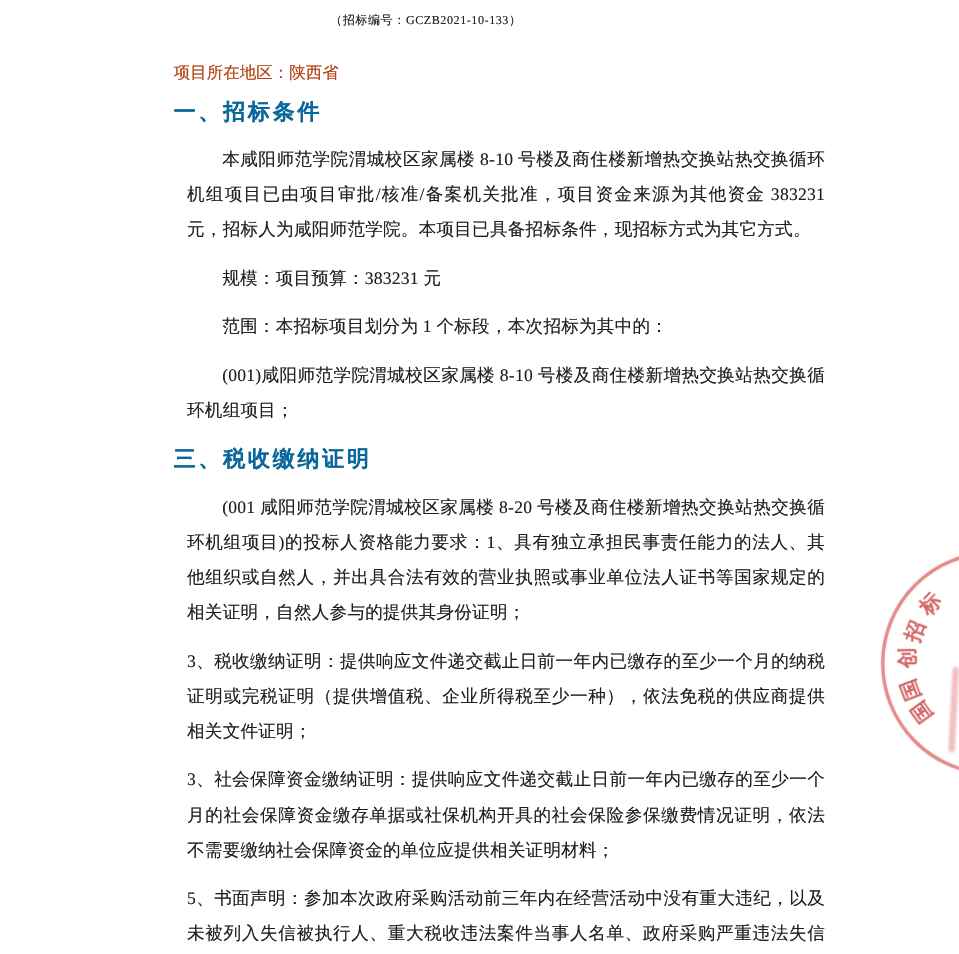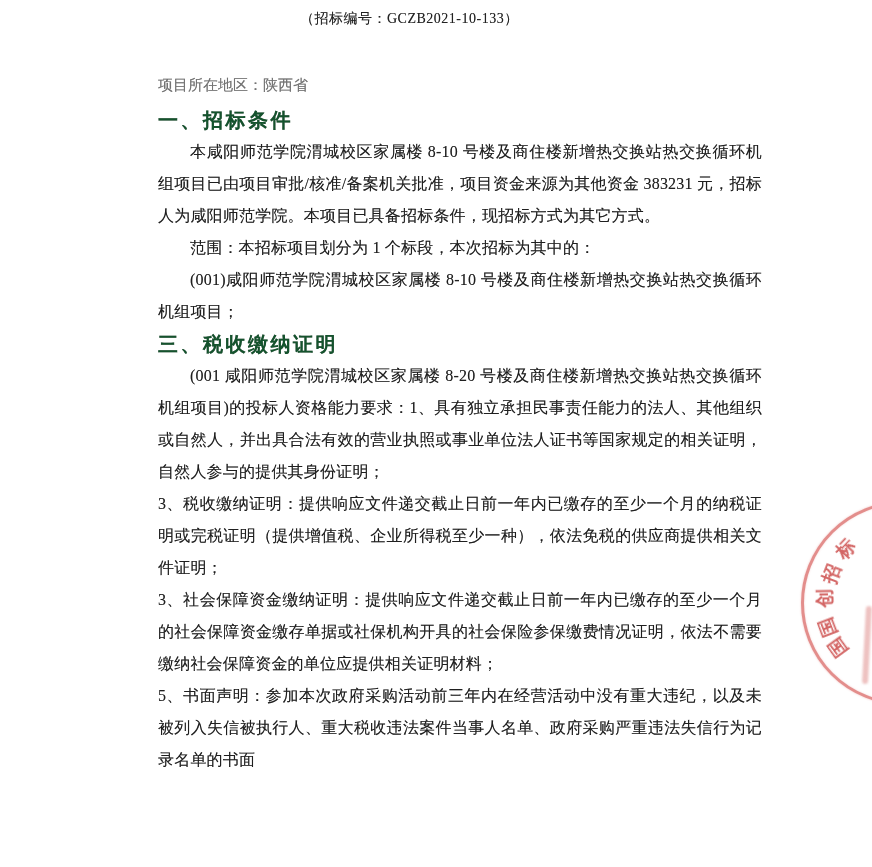--- a/index.html
+++ b/index.html
@@ -13,46 +13,46 @@
     color: #1e1e1e;
   }
   .content {
     position: absolute;
     left: 158px;
     top: 0;
     width: 604px;
   }
   .bid-line {
     margin: 8px 0 0 142px;
-    font-size: 14px;
+    font-size: 11px;
     line-height: 22px;
     letter-spacing: 0.5px;
     color: #222;
     text-shadow: 0 0 0.5px rgba(30,30,30,0.45);
   }
   .location {
-    margin-top: 44px;
+    margin-top: 26px;
     font-size: 15px;
     line-height: 22px;
-    color: #737373;
+    color: #c2410c;
     text-shadow: 0 0 0.5px rgba(30,30,30,0.4);
   }
   .sec-heading {
     margin: 0;
     font-family: "Liberation Sans", "DejaVu Sans", sans-serif;
     font-weight: 700;
     font-size: 20px;
     line-height: 32px;
     letter-spacing: 2.5px;
-    color: #14532d;
+    color: #0369a1;
     text-shadow: 0 0 0.4px rgba(10,10,10,0.5);
   }
   .sec-heading.first { margin-top: 8px; }
   .para {
-    margin: 0;
+    margin: 12px;
     font-size: 16px;
     line-height: 32px;
     text-align: justify;
     letter-spacing: 0.2px;
     color: #1f1f1f;
     text-shadow: 0 0 0.5px rgba(25,25,25,0.45);
   }
   .para.indent { text-indent: 32px; }
 
   
@@ -99,20 +99,21 @@
 <div class="page">
   <div class="content">
 
     <div class="bid-line">（招标编号：GCZB2021-10-133）</div>
 
     <div class="location">项目所在地区：陕西省</div>
 
     <h2 class="sec-heading first">一、招标条件</h2>
     <p class="para indent">本咸阳师范学院渭城校区家属楼 8-10 号楼及商住楼新增热交换站热交换循环机组项目已由项目审批/核准/备案机关批准，项目资金来源为其他资金 383231 元，招标人为咸阳师范学院。本项目已具备招标条件，现招标方式为其它方式。</p>
 
+    <p class="para indent">规模：项目预算：383231 元</p>
     <p class="para indent">范围：本招标项目划分为 1 个标段，本次招标为其中的：</p>
     <p class="para indent">(001)咸阳师范学院渭城校区家属楼 8-10 号楼及商住楼新增热交换站热交换循环机组项目；</p>
 
     <h2 class="sec-heading">三、税收缴纳证明</h2>
     <p class="para indent">(001 咸阳师范学院渭城校区家属楼 8-20 号楼及商住楼新增热交换站热交换循环机组项目)的投标人资格能力要求：1、具有独立承担民事责任能力的法人、其他组织或自然人，并出具合法有效的营业执照或事业单位法人证书等国家规定的相关证明，自然人参与的提供其身份证明；</p>
     <p class="para">3、税收缴纳证明：提供响应文件递交截止日前一年内已缴存的至少一个月的纳税证明或完税证明（提供增值税、企业所得税至少一种），依法免税的供应商提供相关文件证明；</p>
     <p class="para">3、社会保障资金缴纳证明：提供响应文件递交截止日前一年内已缴存的至少一个月的社会保障资金缴存单据或社保机构开具的社会保险参保缴费情况证明，依法不需要缴纳社会保障资金的单位应提供相关证明材料；</p>
     <p class="para">5、书面声明：参加本次政府采购活动前三年内在经营活动中没有重大违纪，以及未被列入失信被执行人、重大税收违法案件当事人名单、政府采购严重违法失信行为记录名单的书面</p>
 
   </div>

